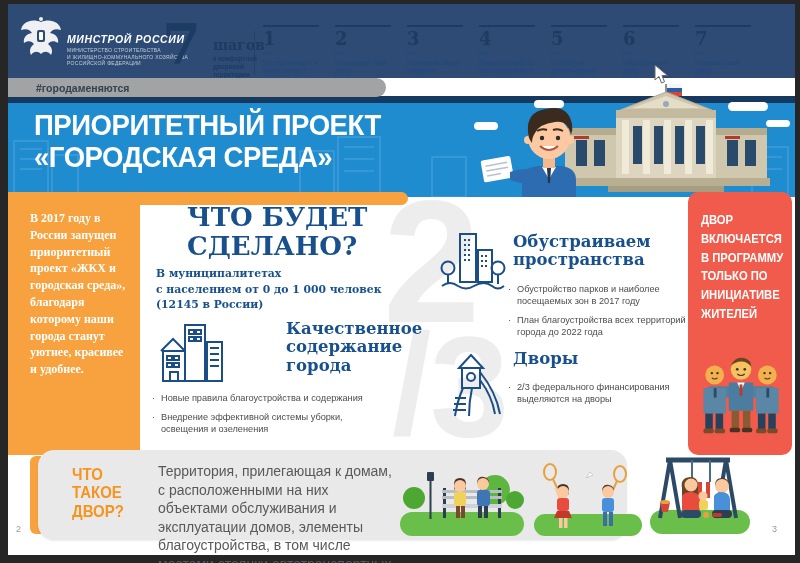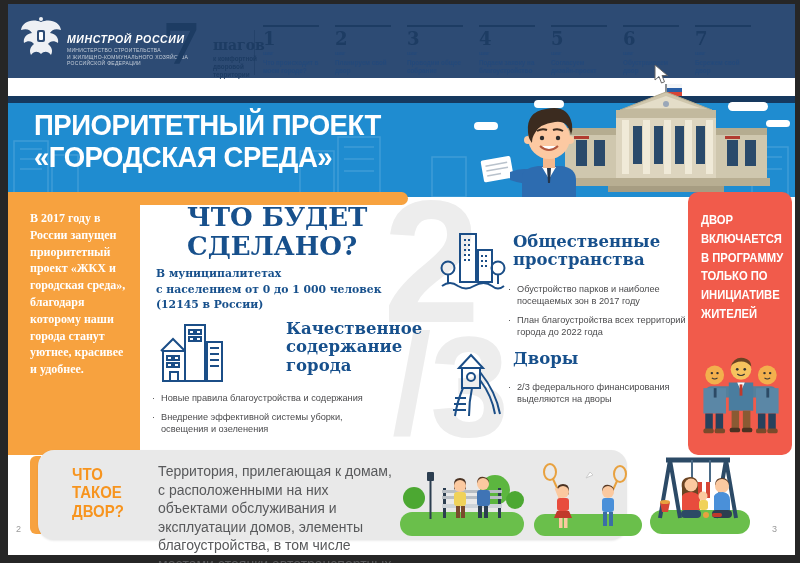--- a/index.html
+++ b/index.html
@@ -137,20 +137,23 @@
     <div class="shag">шаг</div>
     <div class="txt">Обустраиваем двор</div>
   </div>
   <div class="abs step" style="left:695px;z-index:2">
     <div class="rule"></div>
     <div class="num">7</div>
     <div class="shag">шаг</div>
     <div class="txt">Бережем свой двор</div>
   </div>
 
+  <div class="abs hashtag-tab">
+    <span>#городаменяются</span>
+  </div>
 
   <div class="abs banner"></div>
   <div class="abs banner-topline"></div>
   <svg class="abs banner-pattern" width="787" height="94" viewBox="0 0 787 94">
     <g fill="none" stroke="rgba(255,255,255,0.14)" stroke-width="1.5">
       <rect x="6" y="38" width="34" height="56"></rect>
         <rect x="44" y="52" width="26" height="42"></rect>
       <path d="M12 46h22M12 56h22M12 66h22"></path>
       <rect x="292" y="48" width="34" height="46"></rect>
         <rect x="330" y="34" width="42" height="60"></rect>
@@ -273,21 +276,21 @@
       <rect x="38" y="20" width="14" height="32"></rect>
       <path d="M24 10h8M24 15h8M24 20h8M24 25h8M24 30h8" stroke-dasharray="2 2"></path>
       <path d="M41 26h8M41 31h8M41 36h8" stroke-dasharray="2 2"></path>
       <circle cx="8" cy="38" r="6.5"></circle>
         <path d="M8 45v9"></path>
       <circle cx="58" cy="38" r="6.5"></circle>
         <path d="M58 45v9"></path>
       <path d="M2 56 Q10 50 18 56 Q26 61 34 56 Q44 50 52 56 Q58 61 64 56"></path>
     </g>
   </svg>
-  <div class="abs section-title" style="left:513px;top:233px;width:175px;">Общественные пространства</div>
+  <div class="abs section-title" style="left:513px;top:233px;width:175px;">Обустраиваем пространства</div>
   <div class="abs bullets" style="left:508px;top:284px;width:178px;">
     <div class="bullet">
         <span class="dot">·</span>
         <span>Обустройство парков и наиболее посещаемых зон в 2017 году</span>
       </div>
     <div class="bullet">
         <span class="dot">·</span>
         <span>План благоустройства всех территорий города до 2022 года</span>
       </div>
   </div>

